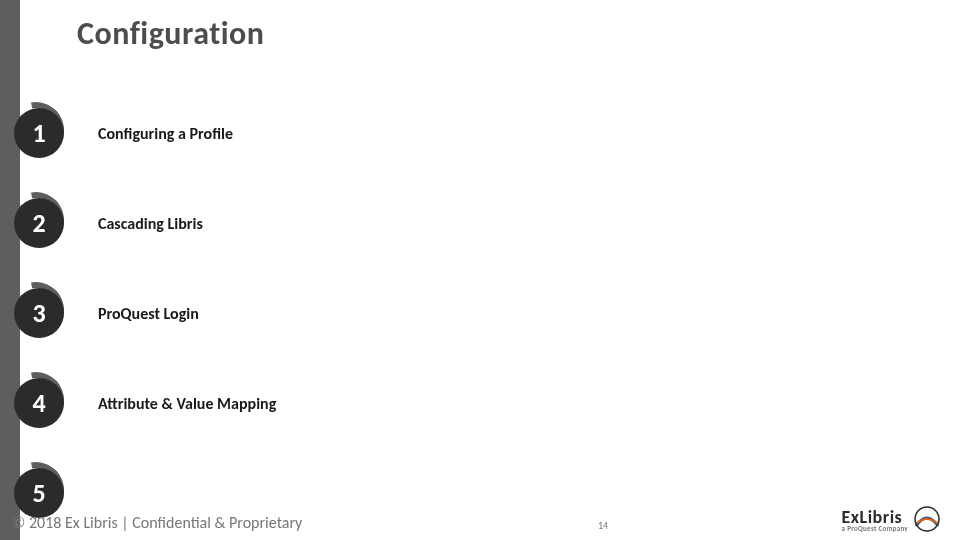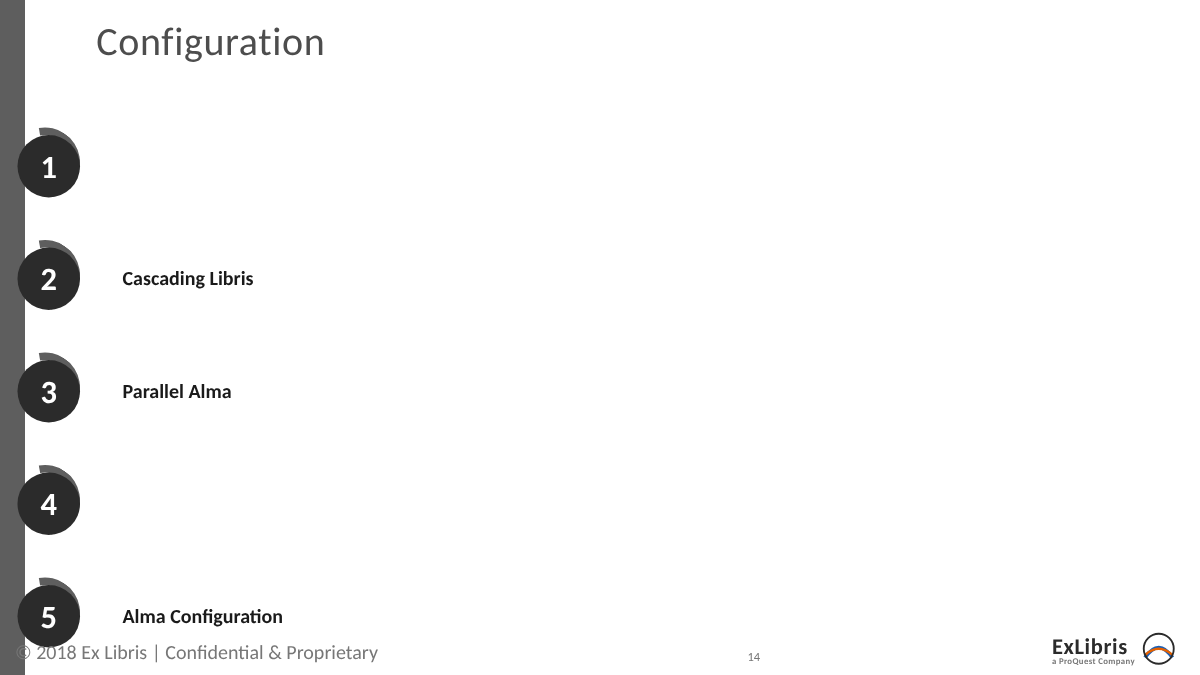--- a/index.html
+++ b/index.html
@@ -1,19 +1,19 @@
 <!DOCTYPE html>
 <html><head>
 <meta charset="utf-8">
 <style>
   * { box-sizing: border-box; margin: 0; padding: 0; }
   html, body { width: 960px; height: 540px; font-family: "Segoe UI", Calibri, Arial, sans-serif; background:#fff; color:#222; overflow:hidden; }
   .slide { position:relative; width:960px; height:540px; }
   .left-bar { position:absolute; left:0; top:0; width:20px; height:540px; background:#5e5e5e; }
-  .title { position:absolute; left:77px; top:14px; font-size:32px; font-weight:400; color:#4d4d4d; letter-spacing:0.5px; }
+  .title { position:absolute; left:77px; top:14px; font-size:32px; font-weight:700; color:#4d4d4d; letter-spacing:0.5px; }
   .list { position:absolute; left:10px; top:88px; }
   .item { position:relative; height:90px; display:flex; align-items:center; }
   .badge {
     position:relative;
     width:50px; height:50px;
     margin-left:4px;
   }
   .badge .ring {
     position:absolute; inset:-6px;
     width:56px; height:56px;
@@ -47,47 +47,48 @@
   <div class="left-bar"></div>
 
   <div class="title">Configuration</div>
 
   <div class="list">
     <div class="item">
       <div class="badge">
         <div class="ring"></div>
         <div class="circle">1</div>
       </div>
+      <div class="label">Configuring a Profile</div>
     </div>
     <div class="item">
       <div class="badge">
         <div class="ring"></div>
         <div class="circle">2</div>
       </div>
       <div class="label">Cascading Libris</div>
     </div>
     <div class="item">
       <div class="badge">
         <div class="ring"></div>
         <div class="circle">3</div>
       </div>
-      <div class="label">Parallel Alma</div>
+      <div class="label">ProQuest Login</div>
     </div>
     <div class="item">
       <div class="badge">
         <div class="ring"></div>
         <div class="circle">4</div>
       </div>
+      <div class="label">Attribute &amp; Value Mapping</div>
     </div>
     <div class="item">
       <div class="badge">
         <div class="ring"></div>
         <div class="circle">5</div>
       </div>
-      <div class="label">Alma Configuration</div>
     </div>
   </div>
 
   <div class="footer">© 2018 Ex Libris | Confidential &amp; Proprietary</div>
   <div class="page-num">14</div>
 
   <div class="logo">
     <div>
       <div class="logo-text">ExLibris</div>
       <div class="logo-sub">a ProQuest Company</div>

